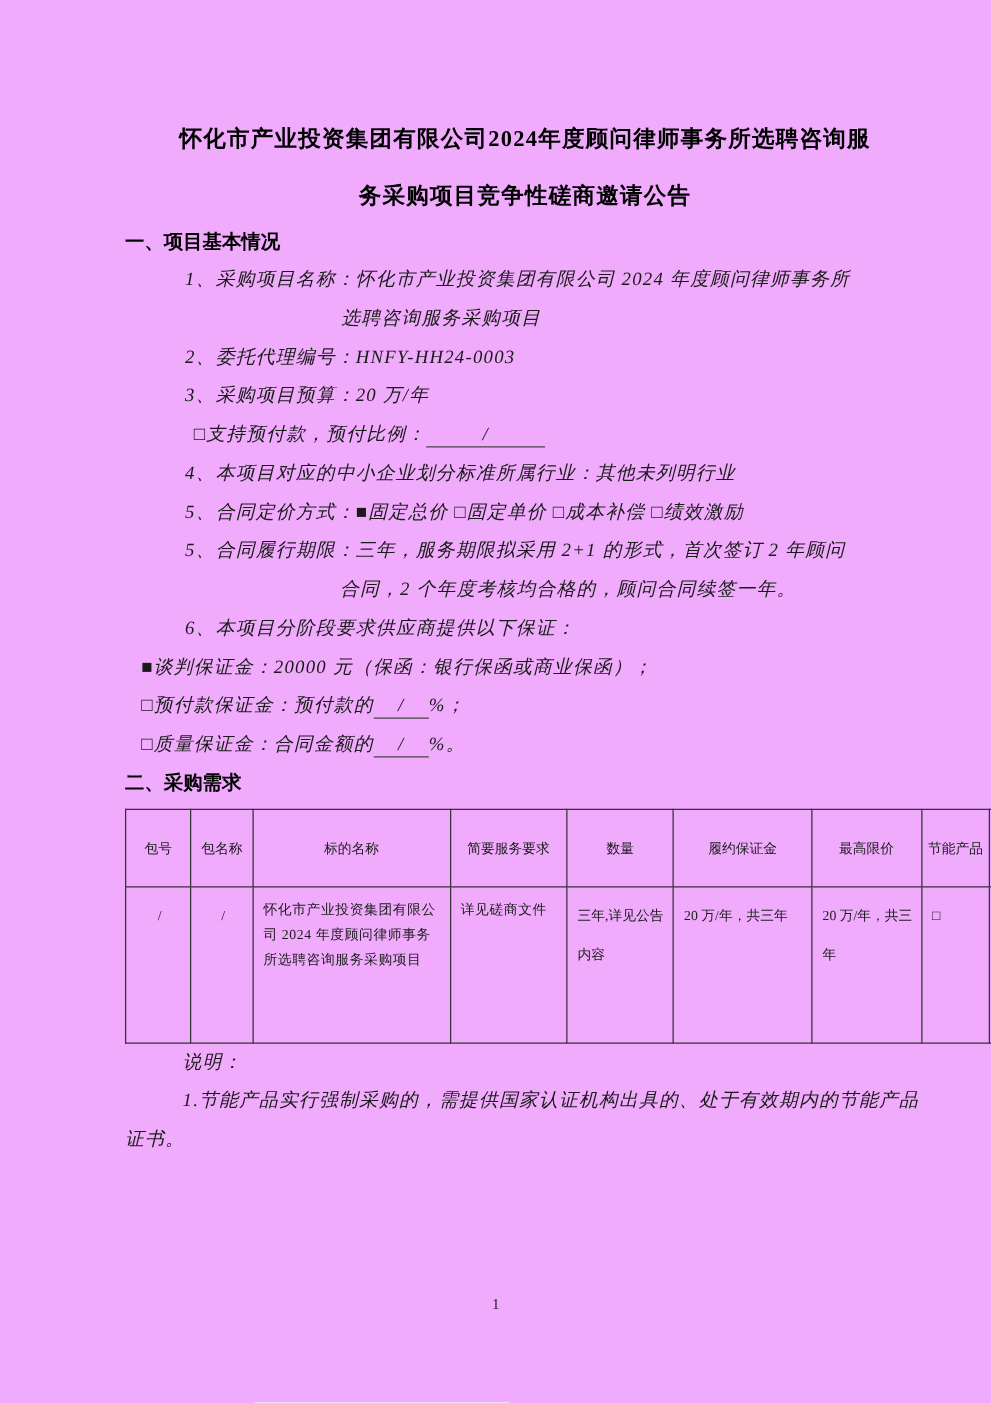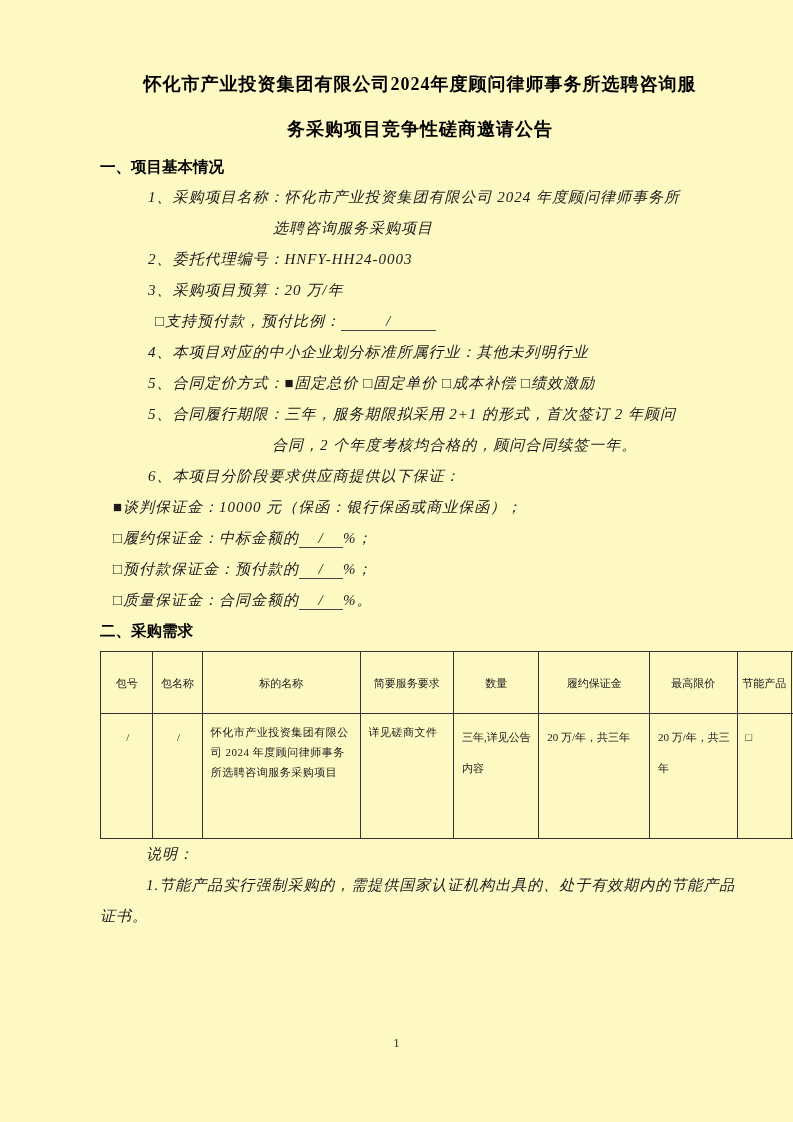--- a/index.html
+++ b/index.html
@@ -1,24 +1,24 @@
 <!DOCTYPE html>
 <html><head>
 <meta charset="utf-8">
 <style>
   * { margin: 0; padding: 0; box-sizing: border-box; }
   html, body { background: #ffffff; }
   .page {
     position: relative;
     width: 793px;
     height: 1122px;
-    background: #fef9c3;
+    background: #f0abfc;
     color: #1a1a1a;
     font-family: "Liberation Serif", "DejaVu Serif", serif;
-    padding: 62px 53px 0 100px;
+    padding: 89px 53px 0 100px;
     overflow: hidden;
   }
   .doc-title {
     text-align: center;
     font-weight: bold;
     font-size: 18px;
     line-height: 45px;
     letter-spacing: 1px;
     color: #000;
   }
@@ -110,25 +110,22 @@
   <div class="line indent-check">
     <span>□支持预付款，预付比例：</span><span class="blank blank-wide">/</span>
   </div>
 
   <div class="line indent-item">4、本项目对应的中小企业划分标准所属行业：其他未列明行业</div>
   <div class="line indent-item">5、合同定价方式：■固定总价 □固定单价 □成本补偿 □绩效激励</div>
   <div class="line indent-item">5、合同履行期限：三年，服务期限拟采用 2+1 的形式，首次签订 2 年顾问</div>
   <div class="line indent-cont5">合同，2 个年度考核均合格的，顾问合同续签一年。</div>
   <div class="line indent-item">6、本项目分阶段要求供应商提供以下保证：</div>
 
-  <div class="line indent-guar">■谈判保证金：10000 元（保函：银行保函或商业保函）；</div>
+  <div class="line indent-guar">■谈判保证金：20000 元（保函：银行保函或商业保函）；</div>
 
-  <div class="line indent-guar">
-    <span>□履约保证金：中标金额的</span><span class="blank blank-narrow">/</span><span>%；</span>
-  </div>
 
   <div class="line indent-guar">
     <span>□预付款保证金：预付款的</span><span class="blank blank-narrow">/</span><span>%；</span>
   </div>
 
   <div class="line indent-guar">
     <span>□质量保证金：合同金额的</span><span class="blank blank-narrow">/</span><span>%。</span>
   </div>
 
   <div class="sec-heading">二、采购需求</div>

